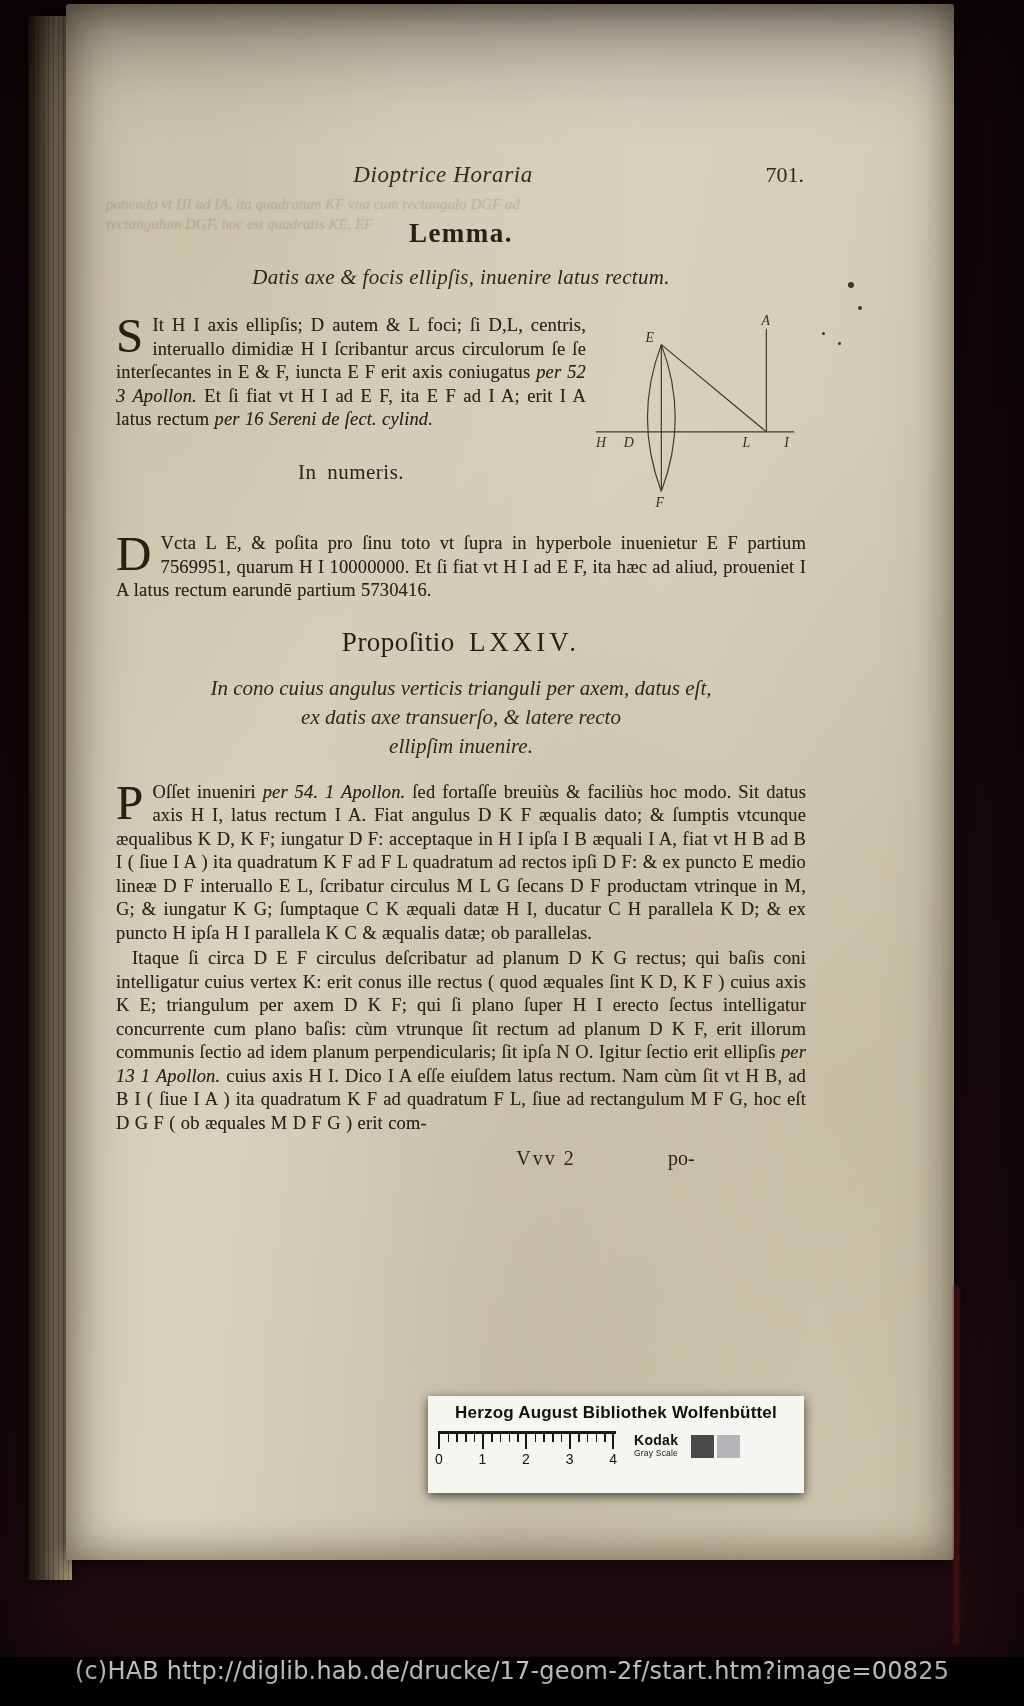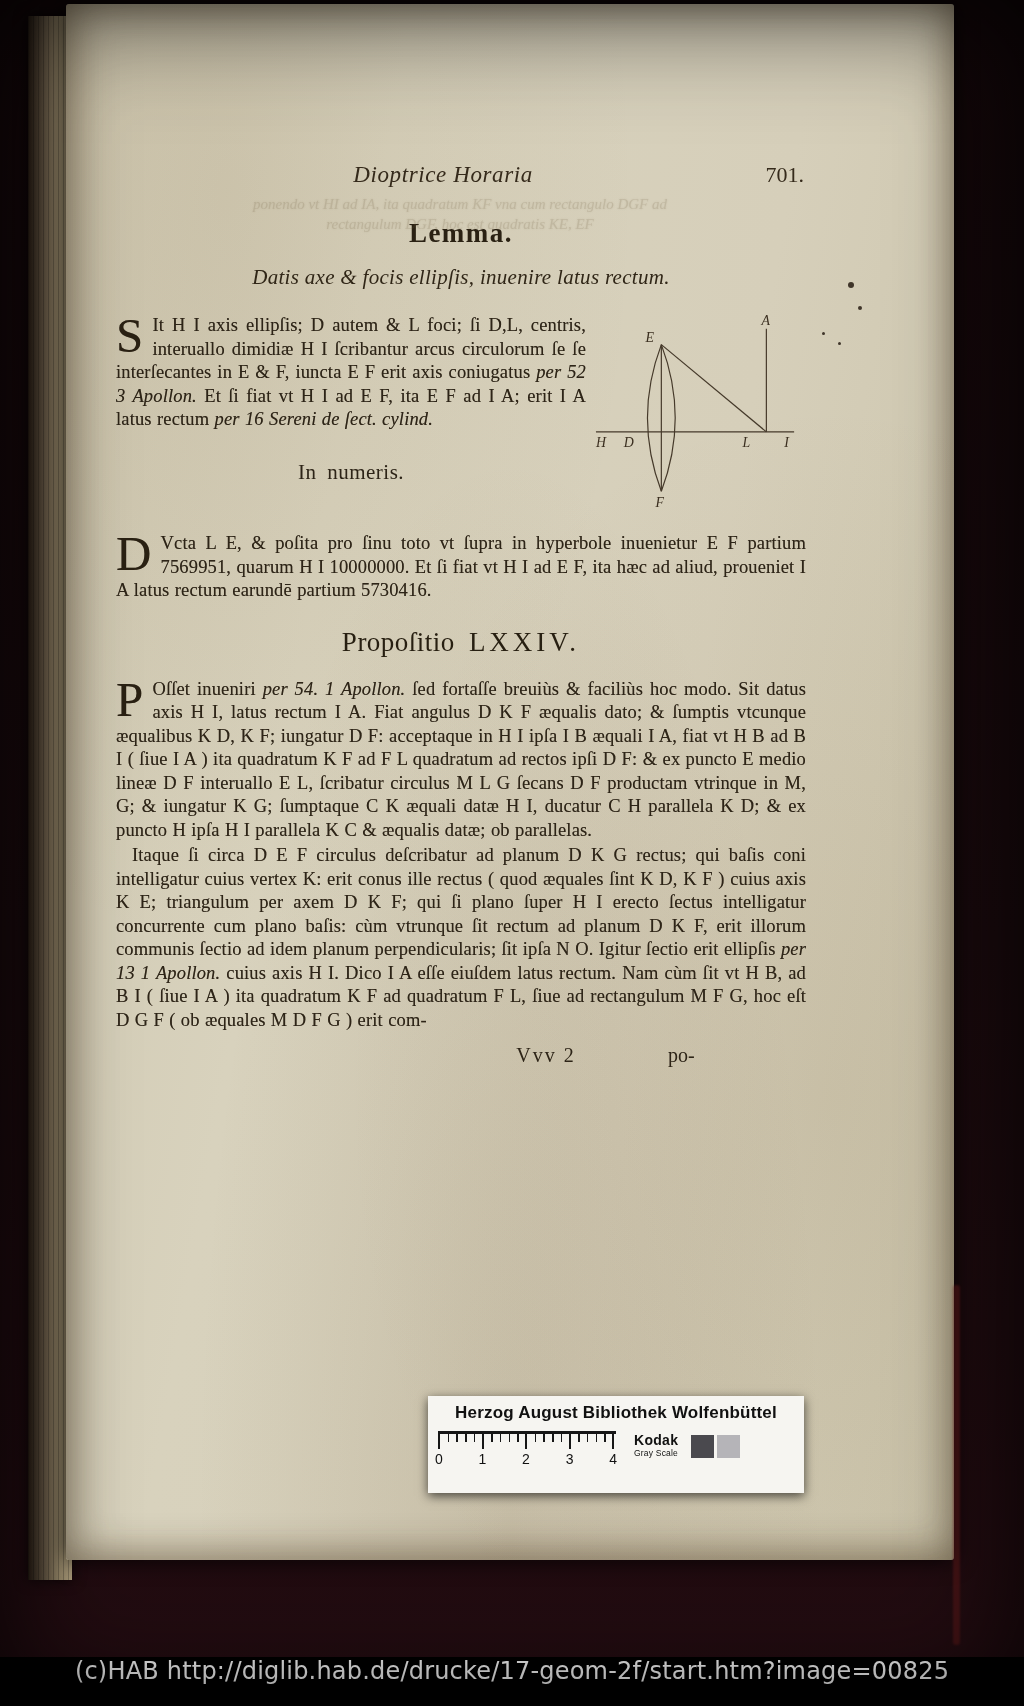--- a/index.html
+++ b/index.html
@@ -20,21 +20,21 @@
           radial-gradient(ellipse at 18% 12%, rgba(122,96,54,.10), transparent 40%),
           radial-gradient(ellipse at 86% 70%, rgba(118,92,52,.10), transparent 45%),
           radial-gradient(ellipse at 50% 98%, rgba(100,78,44,.14), transparent 50%),
           linear-gradient(100deg,#cfc8b1 0%,#d8d2bd 30%,#d6cfba 65%,#cbc4ab 100%);
         border-radius:3px;
         box-shadow:0 0 22px rgba(0,0,0,.85),
           inset 14px 0 38px rgba(74,56,32,.28),
           inset -10px 0 30px rgba(74,56,32,.22),
           inset 0 -14px 34px rgba(74,56,32,.20);}
   .content{position:relative;height:100%;padding:158px 148px 0 50px;color:#2d2417;}
-  .ghost{position:absolute;top:190px;left:40px;right:140px;text-align:center;
+  .ghost{position:absolute;top:190px;left:40px;right:140px;text-align:left;
         opacity:.20;color:#6d5c3e;font-size:15px;line-height:20px;font-style:italic;
         text-shadow:0 0 2px rgba(109,92,62,.8);}
   .running-head{position:relative;height:28px;}
   .rh-title{position:absolute;left:50%;transform:translateX(-60%);
         font-style:italic;font-size:23px;letter-spacing:.6px;color:#352a1b;}
   .rh-num{position:absolute;right:2px;top:0;font-size:22px;color:#352a1b;}
   .lemma-h{margin:28px 0 0 0;text-align:center;font-size:27px;font-weight:bold;
         letter-spacing:1.5px;color:#2a2113;}
   .lemma-stmt{margin-top:16px;text-align:center;font-style:italic;font-size:21px;
         letter-spacing:.3px;color:#302617;}
@@ -146,20 +146,25 @@
       </div>
 
       <p class="para mt">
         <span class="dropcap">D</span><span>Vcta L E, &amp; poſita pro ſinu toto vt ſupra in hyperbole inuenietur E F partium 7569951, quarum H I 10000000.  Et ſi fiat vt H I ad E F, ita hæc ad aliud, proueniet I A latus rectum earundē partium 5730416.</span>
       </p>
 
       <div class="prop-h">
         <span class="word">Propoſitio</span><span class="num">LXXIV.</span>
       </div>
 
+      <div class="prop-stmt">
+        <div>In cono cuius angulus verticis trianguli per axem, datus eſt,</div>
+        <div>ex datis axe transuerſo, &amp; latere recto</div>
+        <div>ellipſim inuenire.</div>
+      </div>
 
       <p class="para para3">
         <span class="dropcap">P</span><span>Oſſet inueniri </span><span class="it">per 54. 1 Apollon.</span><span> ſed fortaſſe breuiùs &amp; faciliùs hoc modo.  Sit datus axis H I, latus rectum I A.  Fiat angulus D K F æqualis dato; &amp; ſumptis vtcunque æqualibus K D, K F; iungatur D F: acceptaque in H I ipſa I B æquali I A, fiat vt H B ad B I ( ſiue I A ) ita quadratum K F ad F L quadratum ad rectos ipſi D F: &amp; ex puncto E medio lineæ D F interuallo E L, ſcribatur circulus M L G ſecans D F productam vtrinque in M, G; &amp; iungatur K G; ſumptaque C K æquali datæ H I, ducatur C H parallela K D; &amp; ex puncto H ipſa H I parallela K C &amp; æqualis datæ; ob parallelas.</span>
       </p>
 
       <p class="para indent">
         <span>Itaque ſi circa D E F circulus deſcribatur ad planum D K G rectus; qui baſis coni intelligatur cuius vertex K: erit conus ille rectus ( quod æquales ſint K D, K F ) cuius axis K E; triangulum per axem D K F; qui ſi plano ſuper H I erecto ſectus intelligatur concurrente cum plano baſis: cùm vtrunque ſit rectum ad planum D K F, erit illorum communis ſectio ad idem planum perpendicularis; ſit ipſa N O.  Igitur ſectio erit ellipſis </span><span class="it">per 13 1 Apollon.</span><span> cuius axis H I.  Dico I A eſſe eiuſdem latus rectum.  Nam cùm ſit vt H B, ad B I ( ſiue I A ) ita quadratum K F ad quadratum F L, ſiue ad rectangulum M F G, hoc eſt D G F ( ob æquales M D F G ) erit com-</span>
       </p>
 
       <div class="sig-row">

